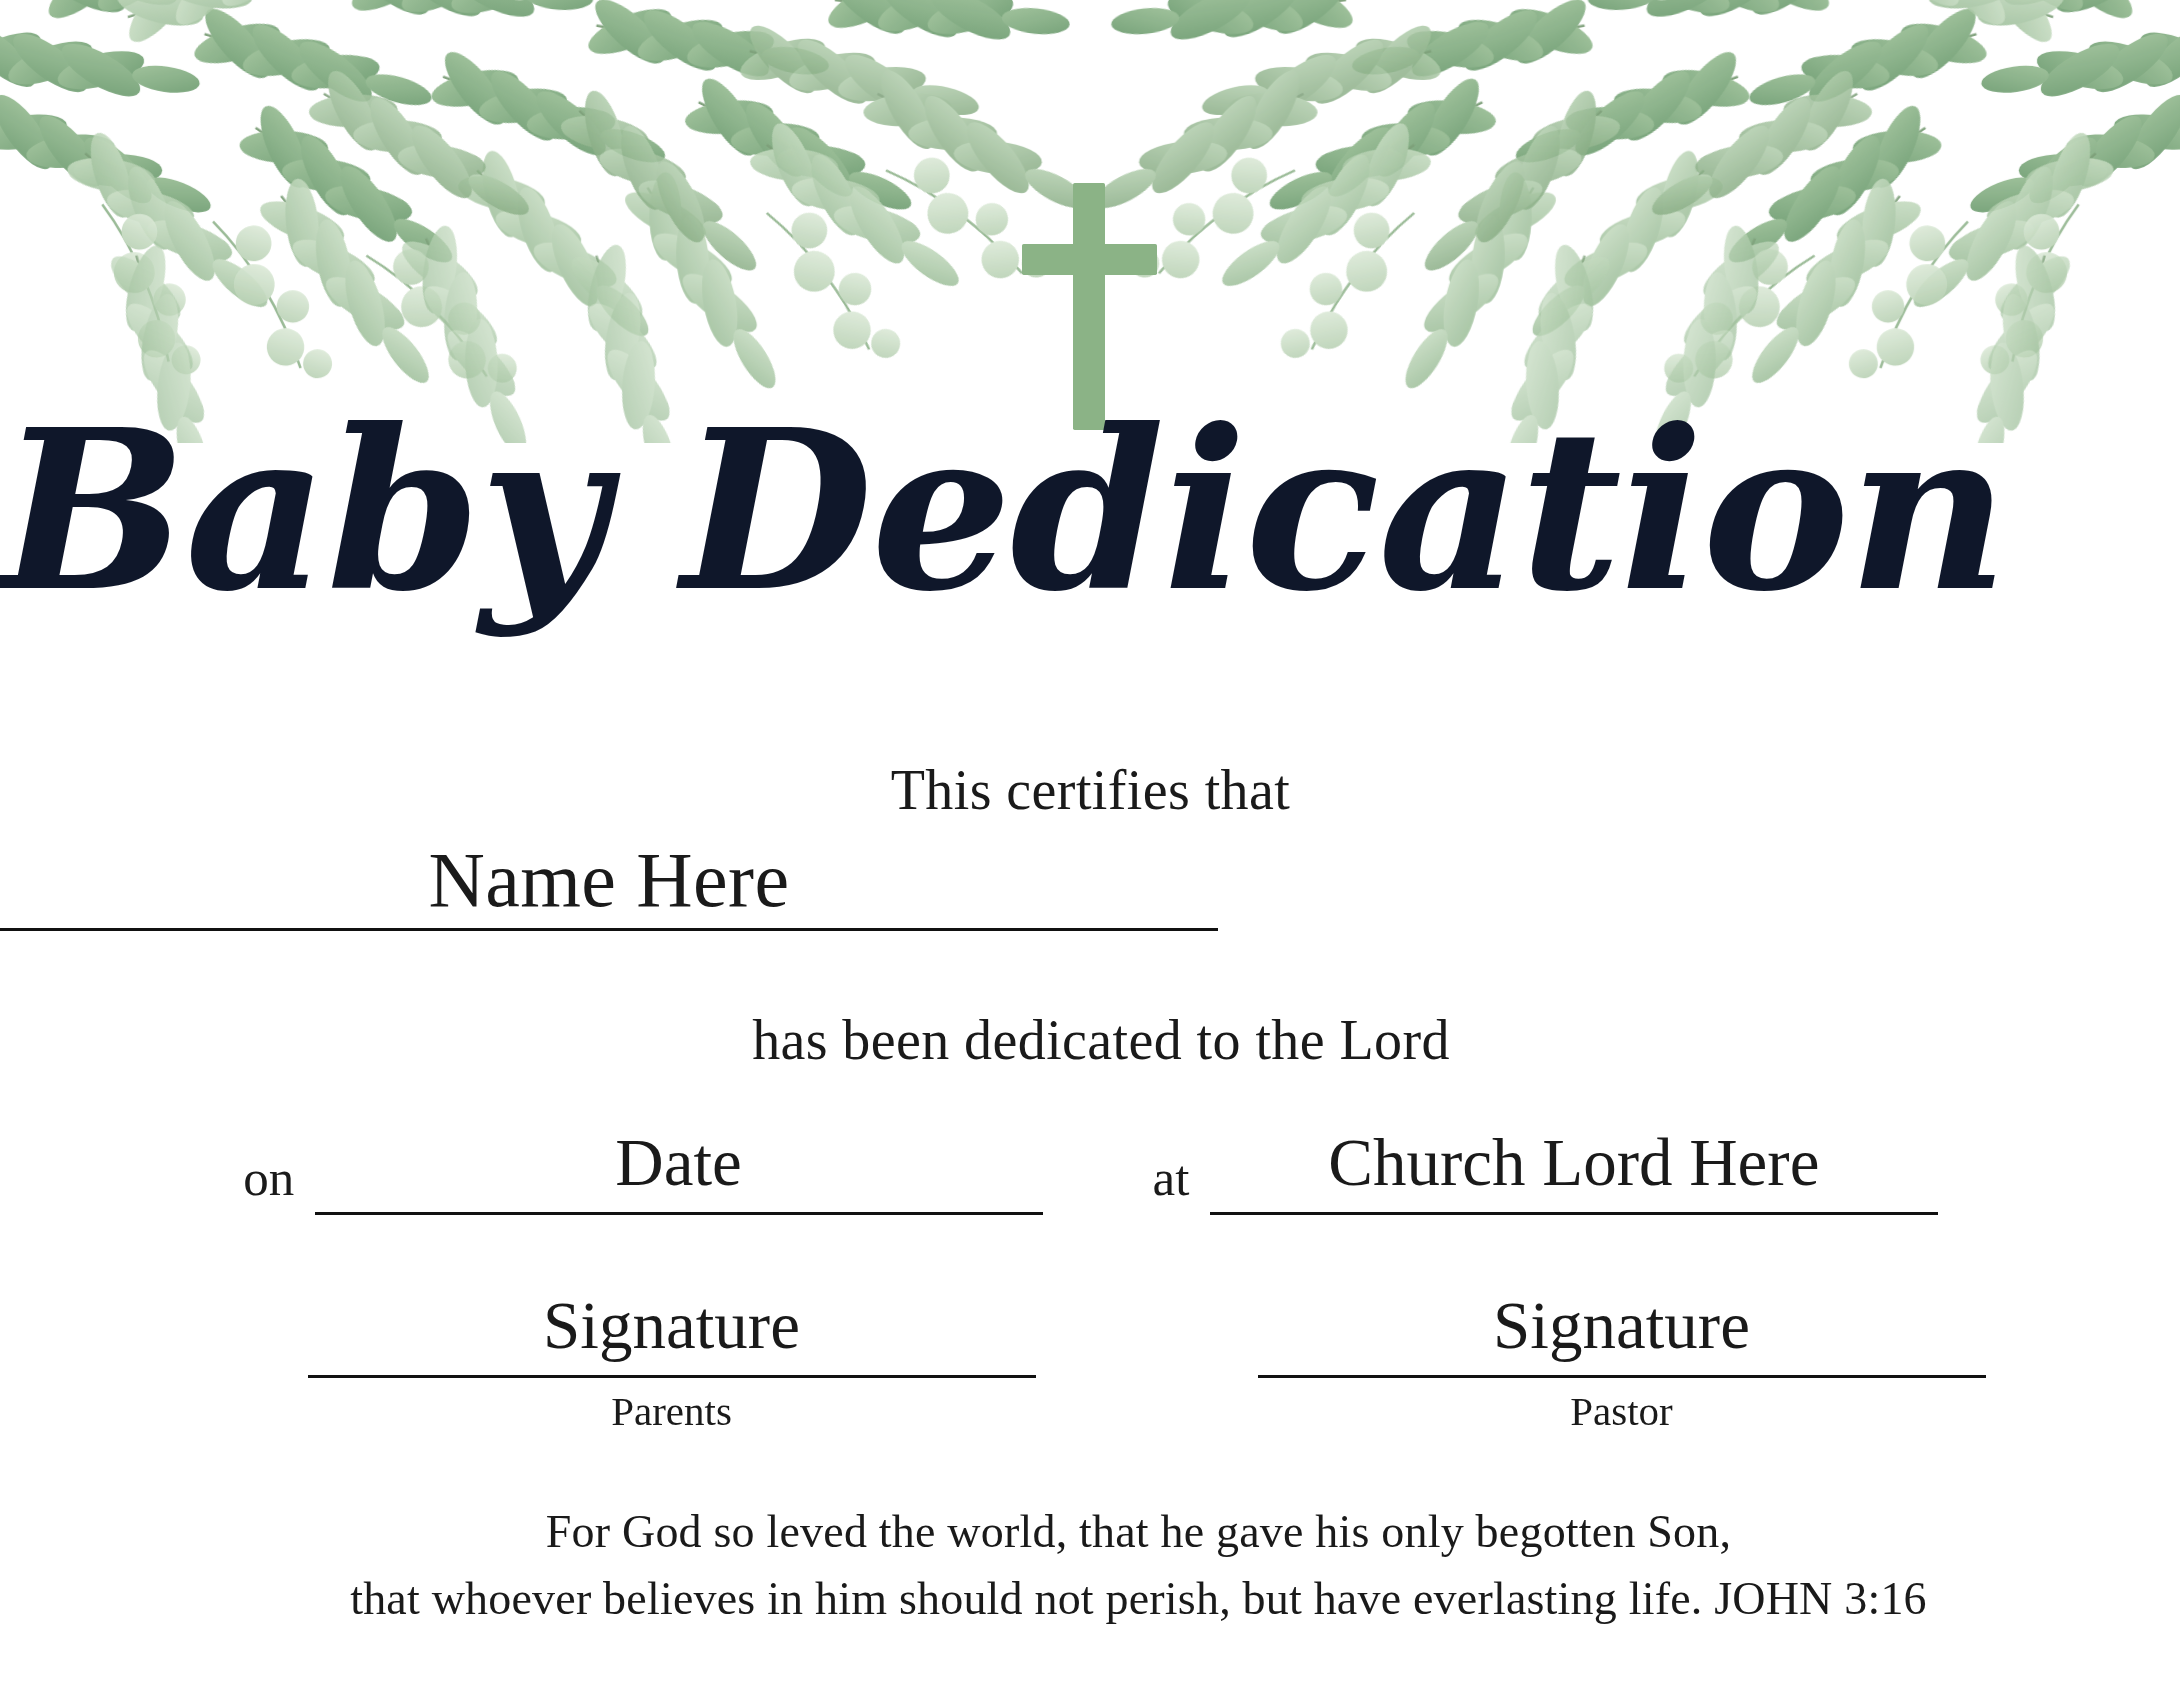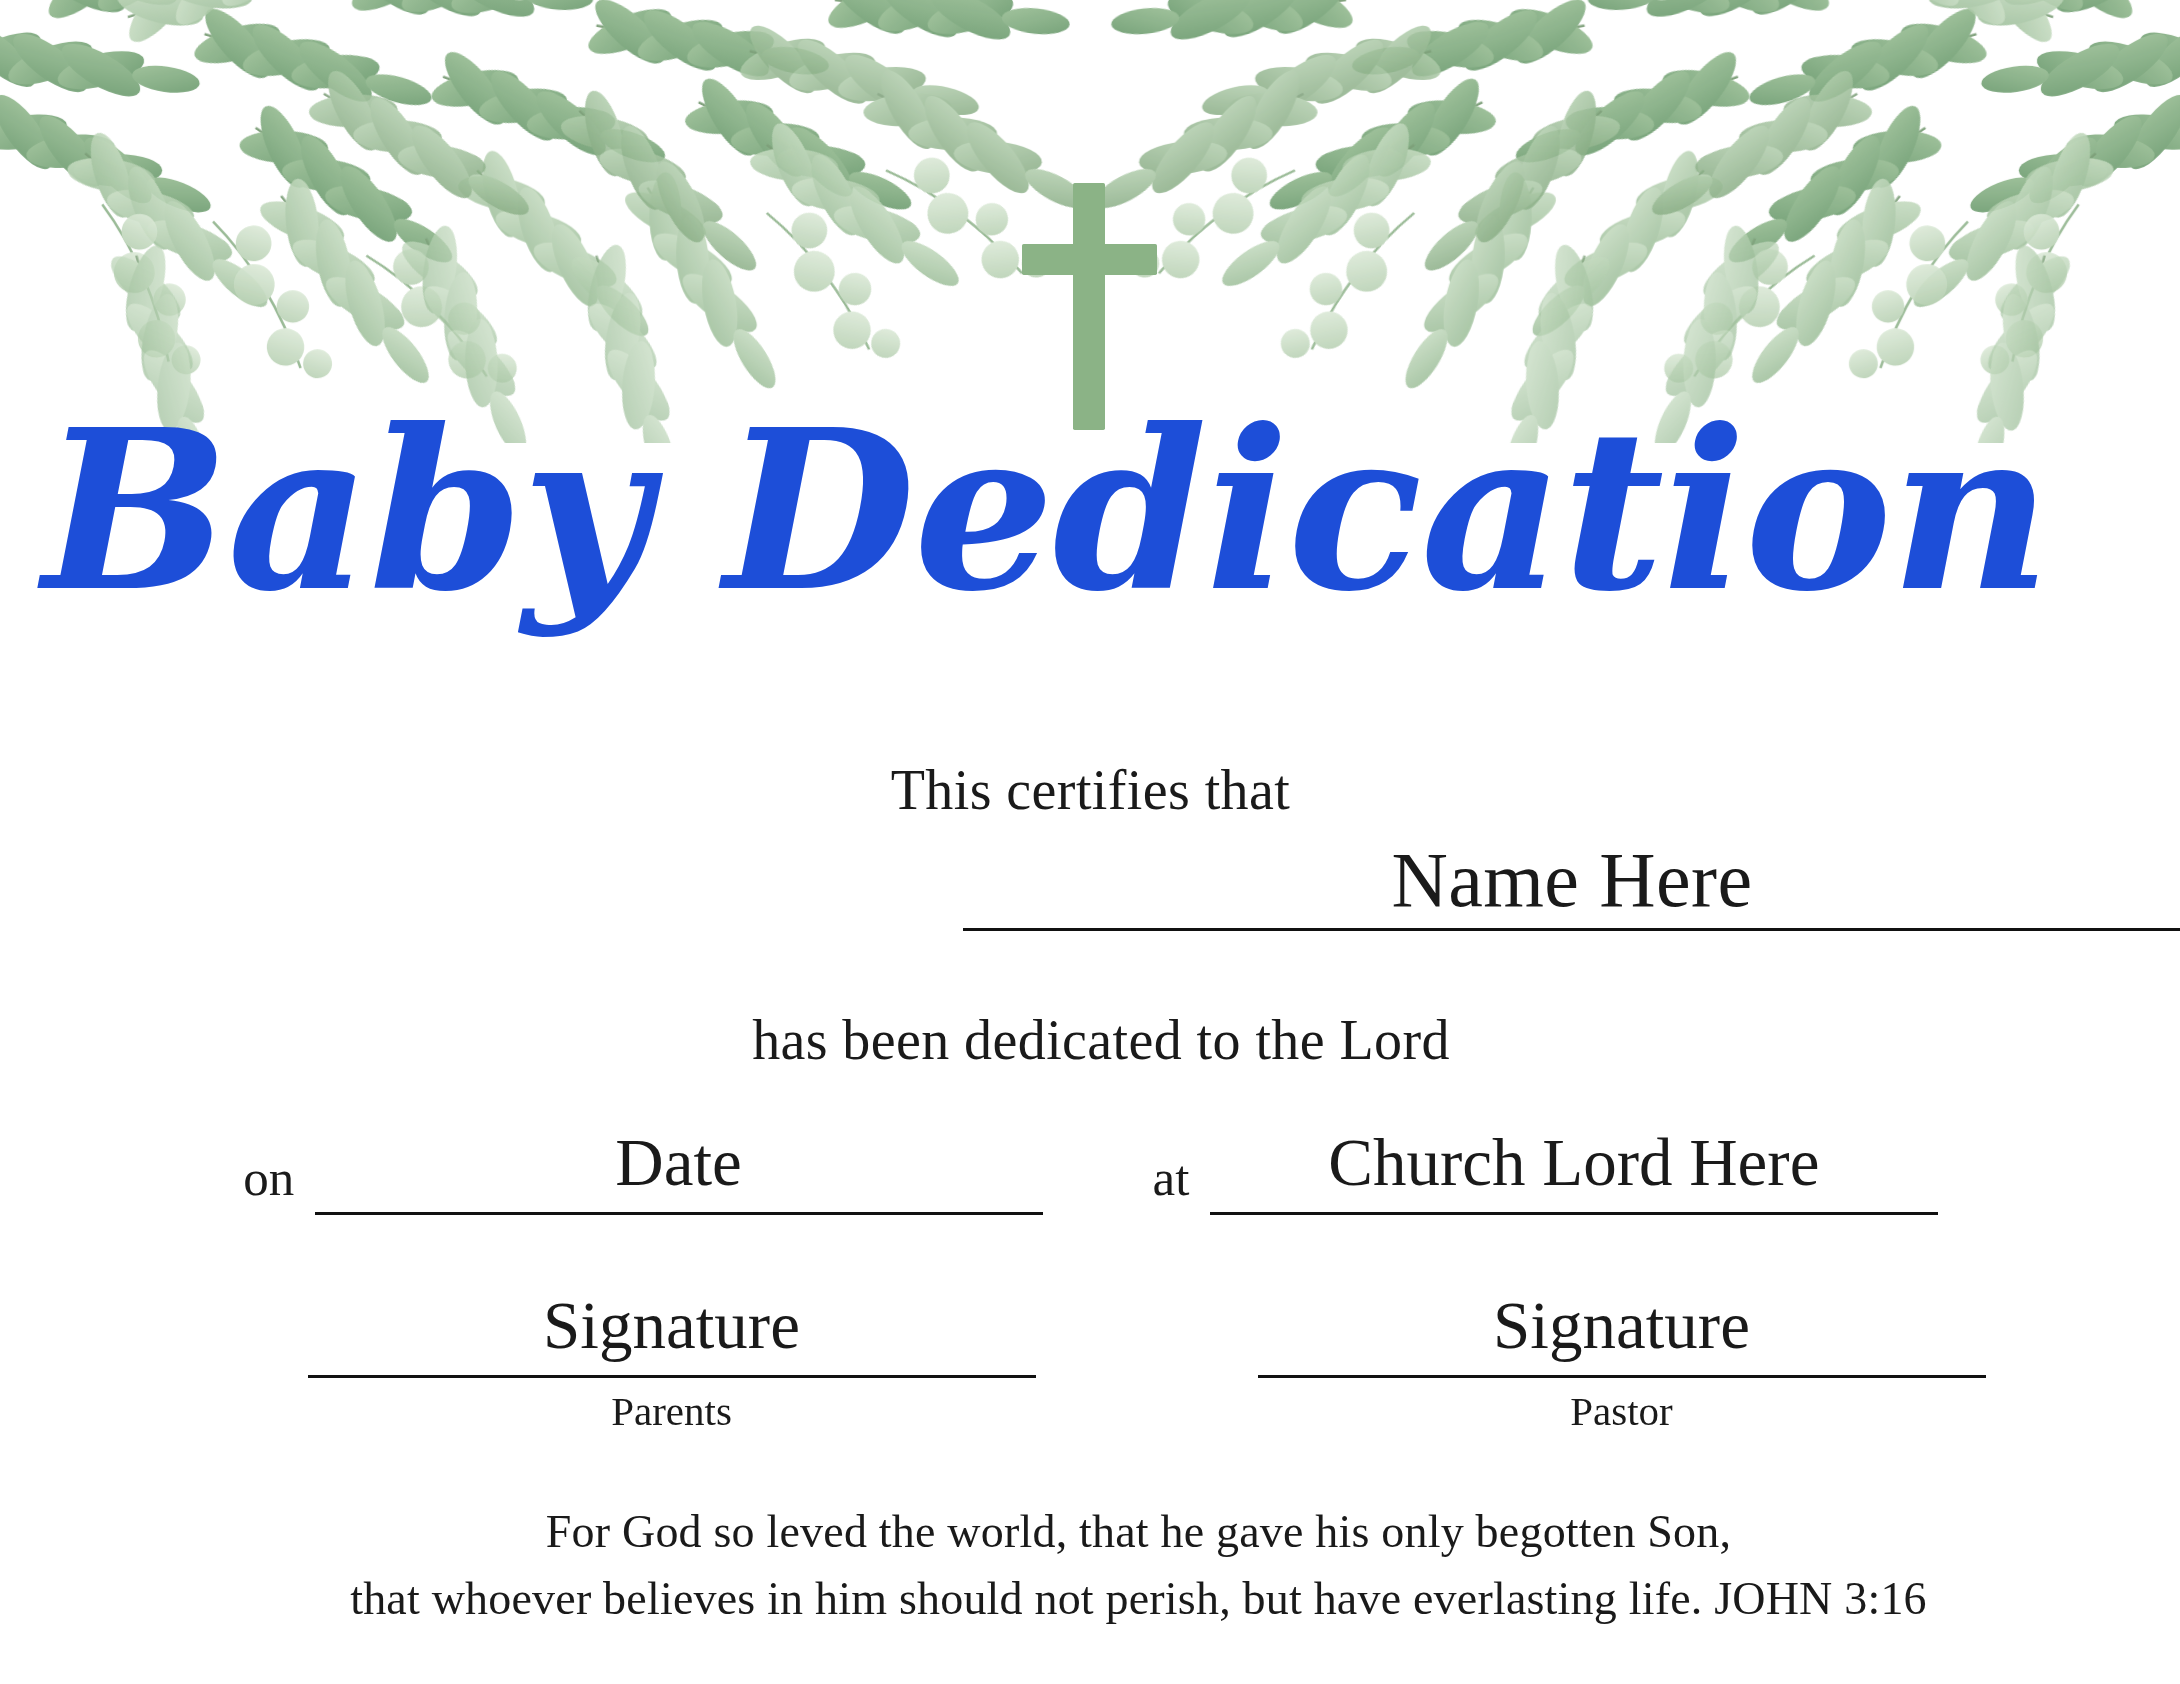--- a/index.html
+++ b/index.html
@@ -52,46 +52,45 @@
     background: #8bb386;
     border-radius: 1.7px;
   }
 
   
   .title {
     position: absolute;
     top: 400px;
     left: 0;
     width: 2092px;
-    text-align: center;
     font-family: "DejaVu Serif", serif;
     font-style: italic;
     font-weight: bold;
     font-size: 221px;
     line-height: 1;
-    color: #1d4ed8;
+    color: #0f172a;
     letter-spacing: -1.7px;
   }
 
   
   .cert-body {
     position: absolute;
     top: 758px;
     left: 0;
     width: 2181px;
     text-align: center;
   }
   .line-certifies {
     font-size: 56px;
     letter-spacing: 0.4px;
   }
   .name-row {
     margin-top: 15.3px;
     display: flex;
-    justify-content: flex-end;
+    justify-content: flex-start;
   }
   .name-field {
     width: 1218px;
     border-bottom: 3.4px solid #111;
     padding-bottom: 5.1px;
   }
   .name-value {
     font-size: 78px;
     line-height: 1.1;
     letter-spacing: 0.4px;

